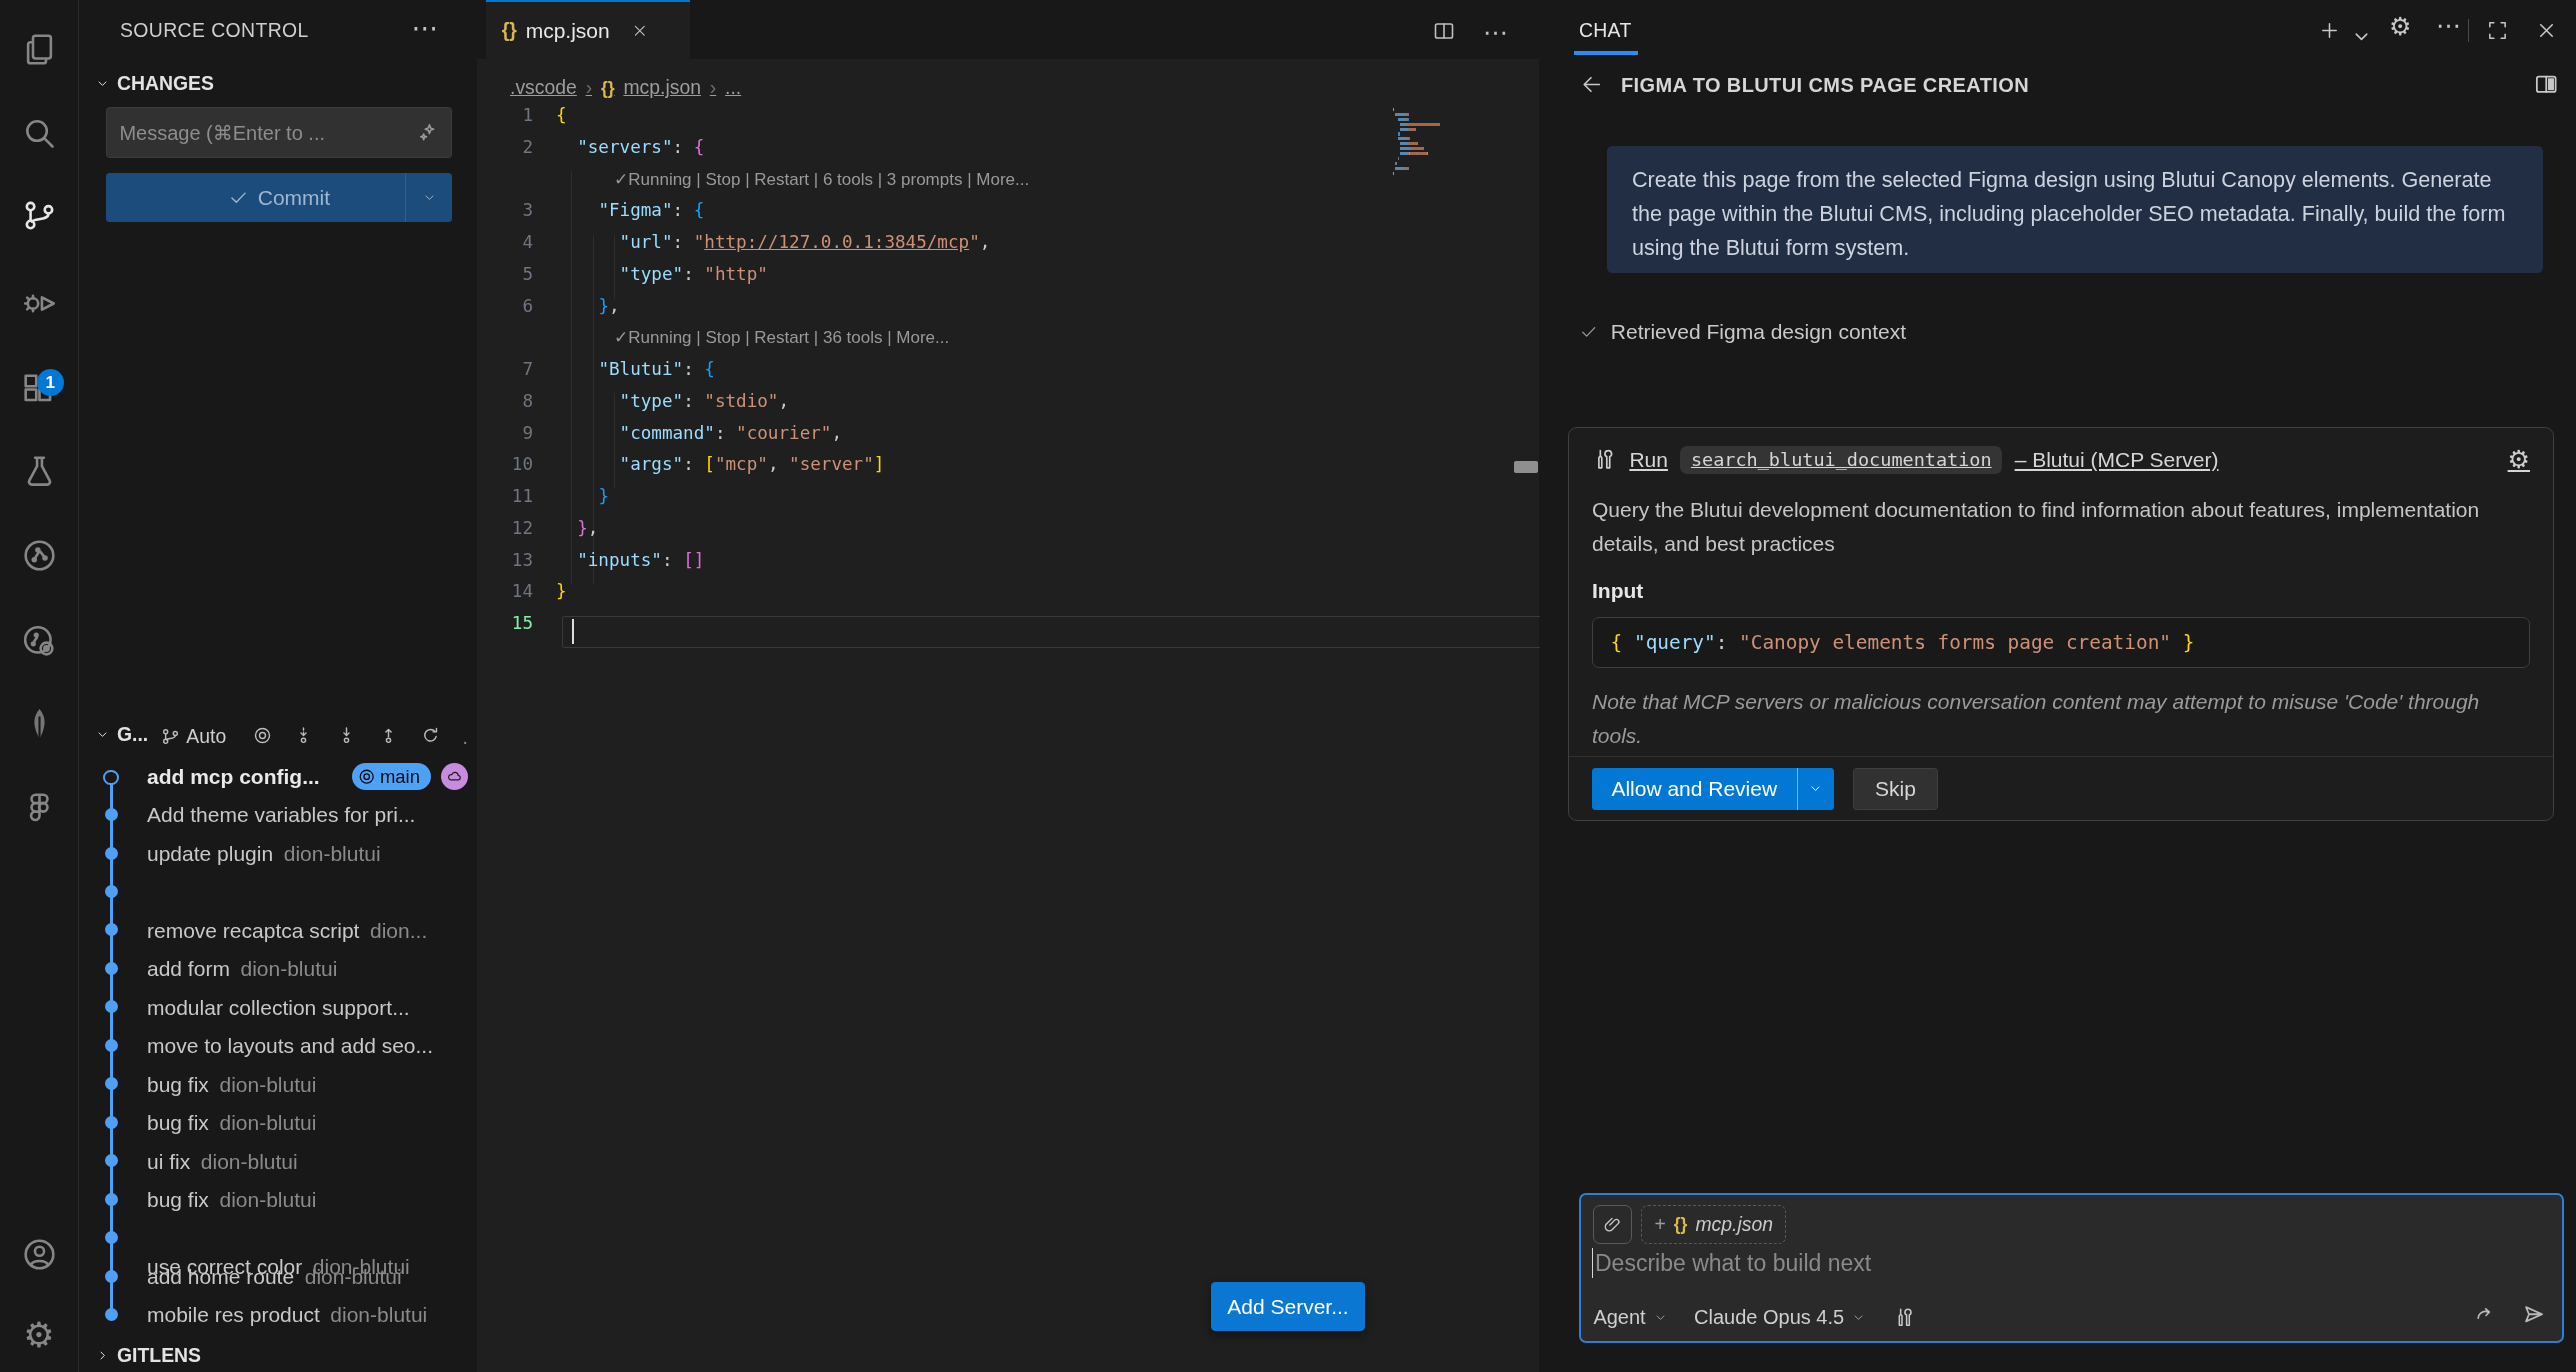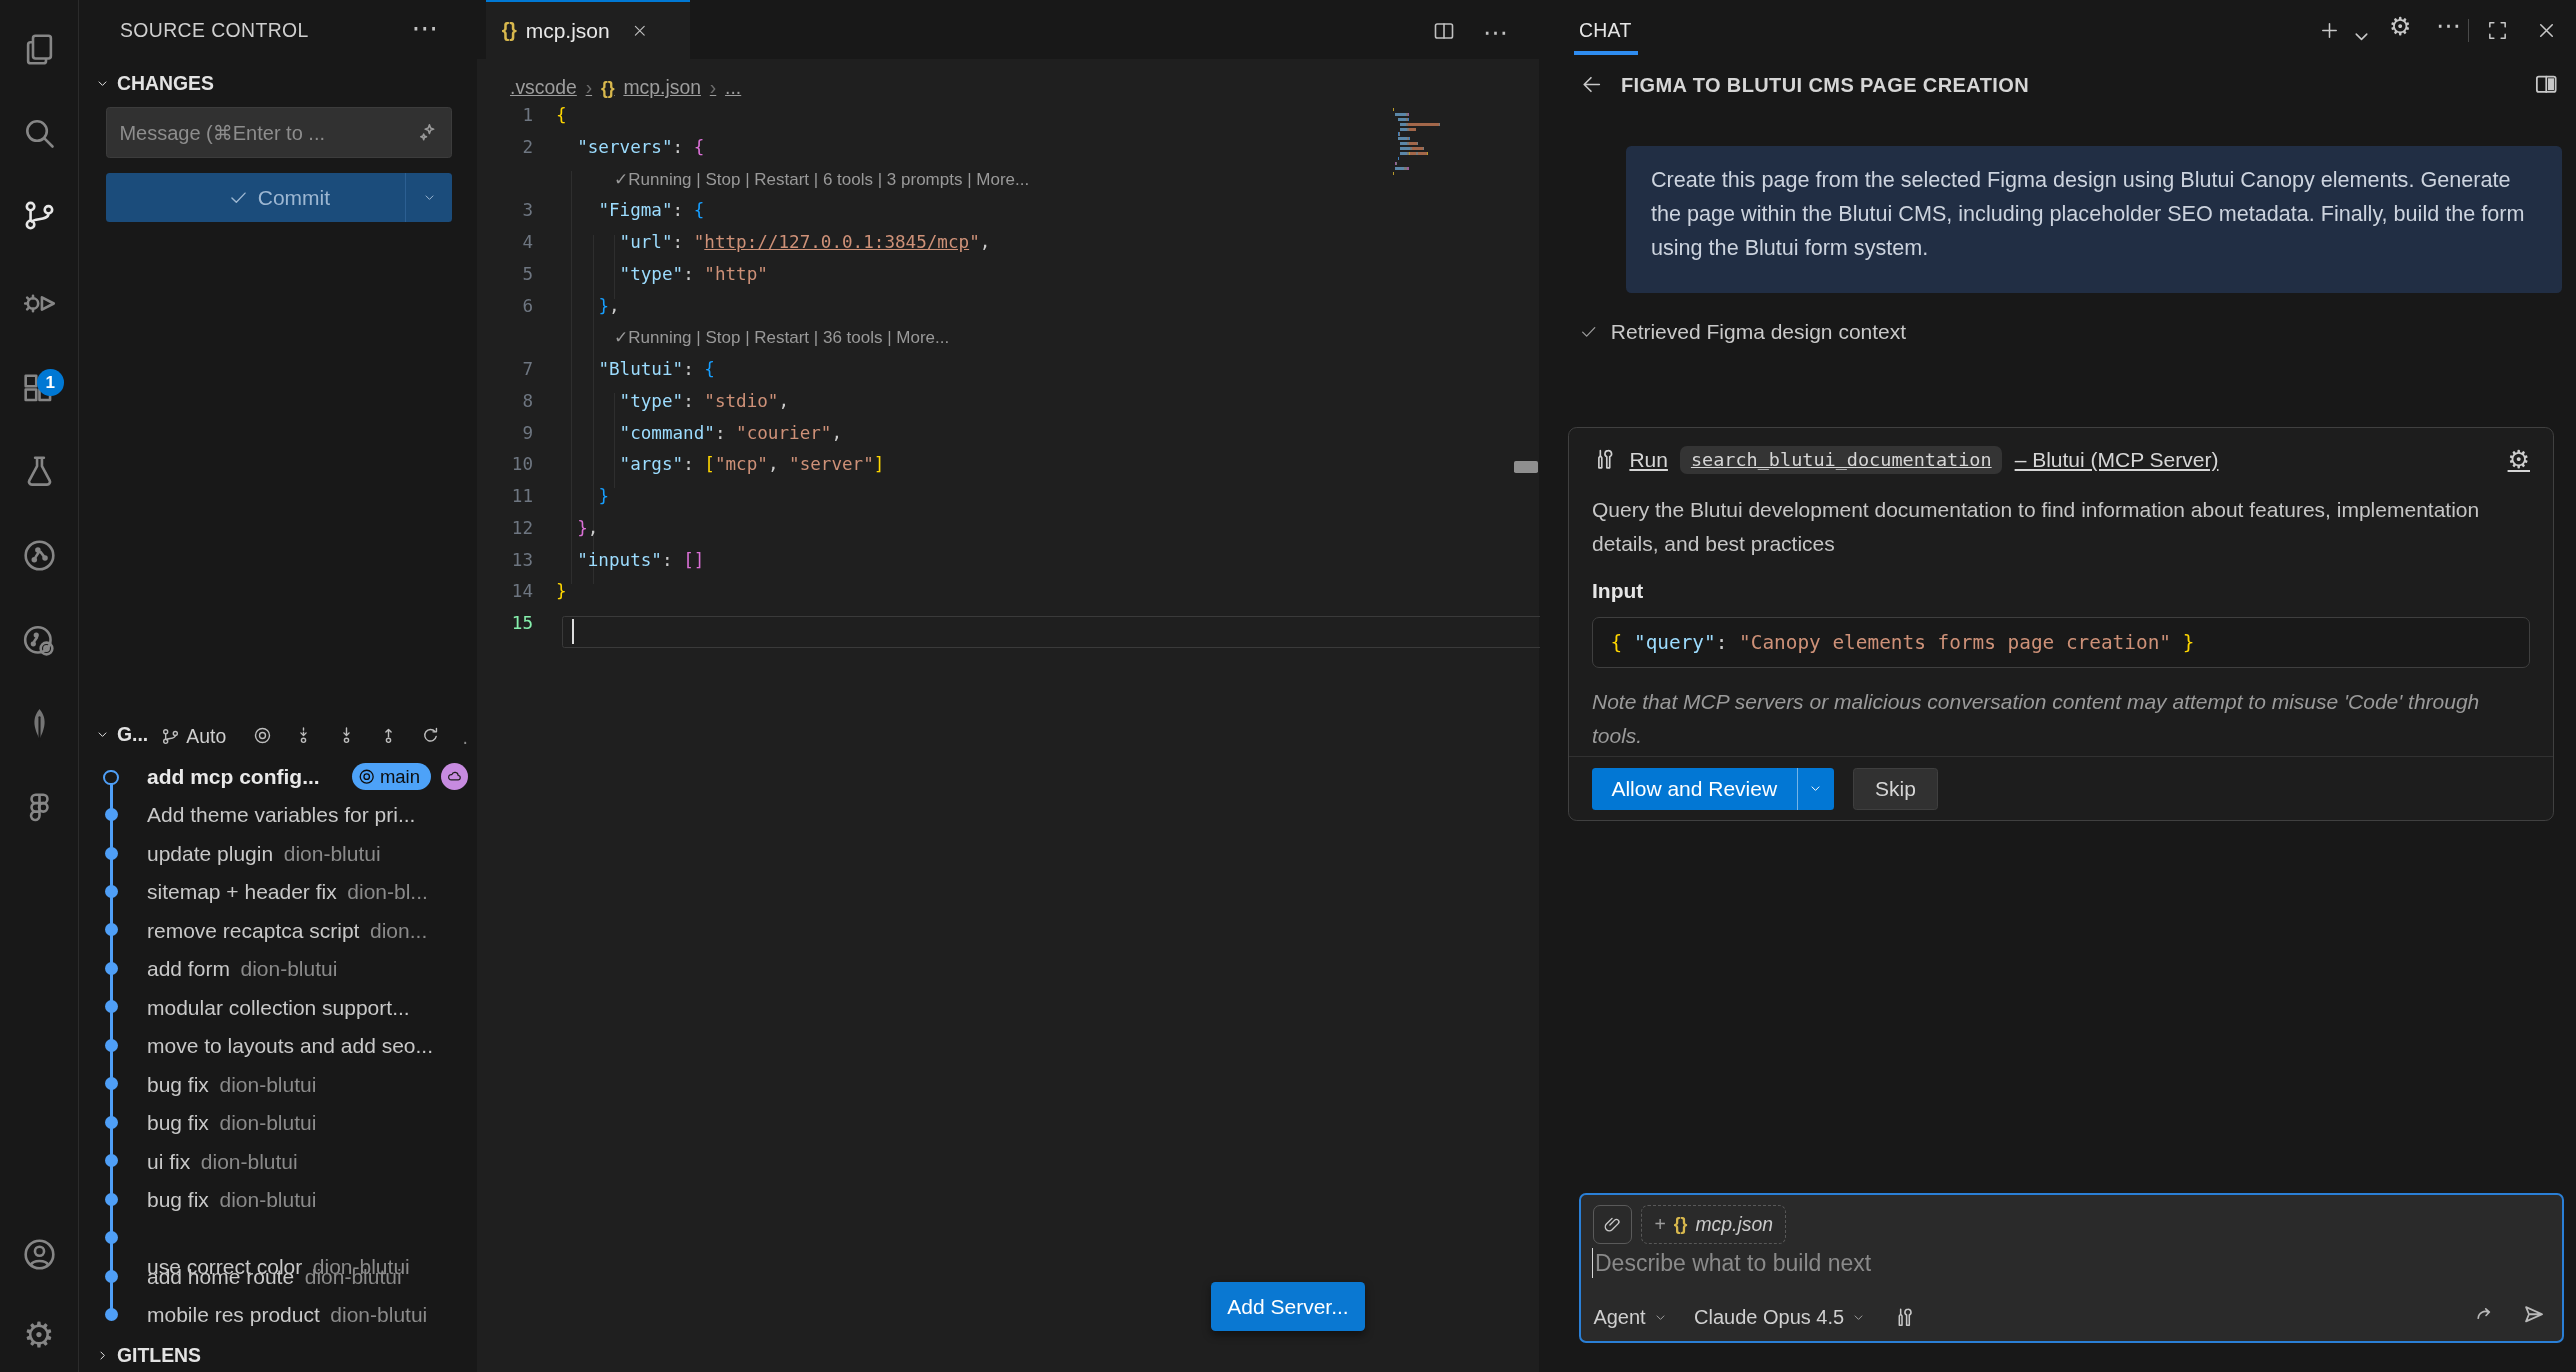--- a/index.html
+++ b/index.html
@@ -64,21 +64,21 @@
   .addserver{position:absolute;left:734px;top:1282px;width:154px;height:49px;background:#0a78d2;border-radius:4.4px;color:#fff;
              font-size:21px;display:flex;align-items:center;justify-content:center;box-shadow:0 3.5px 8.8px rgba(0,0,0,.45);}
 
   
   .chat{position:absolute;left:1540px;top:0;width:1036px;height:1373px;background:#181818;}
   .chat-tab{position:absolute;left:39px;top:19.4px;font-size:19.4px;color:#e6e6e6;letter-spacing:0.3px;}
   .chat-underline{position:absolute;left:34px;top:51px;width:64px;height:3.5px;background:#2e8cf0;}
   .hicon{position:absolute;color:#c8c8c8;}
   .hicon .ic{width:23px;height:23px;}
   .chat-title{position:absolute;left:81px;top:74px;font-size:20px;font-weight:bold;color:#d6d6d6;letter-spacing:0.4px;}
-  .bubble{position:absolute;left:86px;top:146px;width:936px;height:147px;background:#212e44;border-radius:5.3px;box-sizing:border-box;
+  .bubble{position:absolute;left:67px;top:146px;width:936px;height:127px;background:#212e44;border-radius:5.3px;box-sizing:border-box;
           padding:17px 25px;font-size:21.6px;line-height:34px;color:#ccd3de;}
   .step{position:absolute;display:flex;align-items:center;gap:12.4px;font-size:21px;color:#c9c9c9;}
   .chip{font-family:"DejaVu Sans Mono",monospace;font-size:18.5px;background:#343434;border-radius:7px;padding:3.5px 10.6px;color:#d6d6d6;}
   .toolbox{position:absolute;left:28px;top:427px;width:986px;height:394px;border:1.3px solid #404040;border-radius:8.8px;
            background:#1d1d1d;box-sizing:border-box;}
   .tb-header{display:flex;align-items:center;gap:12.4px;padding:17.6px 23px 0 23px;font-size:21px;color:#d6d6d6;text-decoration:underline;}
   .tb-desc{padding:19.4px 23px 0 23px;font-size:21px;line-height:34px;color:#c6c6c6;width:891px;box-sizing:content-box;}
   .tb-input-label{padding:17.6px 23px 0 23px;font-weight:bold;font-size:21px;color:#e6e6e6;}
   .tb-querybox{margin:14px 23px 0 23px;height:49px;border:0.9px solid #3f3f3f;border-radius:7px;background:#191919;
                display:flex;align-items:center;padding:0 17.6px;font-family:"DejaVu Sans Mono",monospace;font-size:19.4px;white-space:pre;}
@@ -293,24 +293,20 @@
         <div class="gdot" style="top: 51px;"></div>
         <div class="commit-row" style="top: 38px;">
           <span class="cmsg">Add theme variables for pri...</span>
         </div>
         <div class="gdot" style="top: 90px;"></div>
         <div class="commit-row" style="top: 77px;">
           <span class="cmsg">update plugin</span>
           <span class="cauthor">dion-blutui</span>
         </div>
         <div class="gdot" style="top: 128px;"></div>
-        <div class="commit-row" style="top: 115px;">
-          <span class="cmsg">sitemap + header fix</span>
-          <span class="cauthor">dion-bl...</span>
-        </div>
         <div class="gdot" style="top: 166px;"></div>
         <div class="commit-row" style="top: 154px;">
           <span class="cmsg">remove recaptca script</span>
           <span class="cauthor">dion...</span>
         </div>
         <div class="gdot" style="top: 205px;"></div>
         <div class="commit-row" style="top: 192px;">
           <span class="cmsg">add form</span>
           <span class="cauthor">dion-blutui</span>
         </div>

